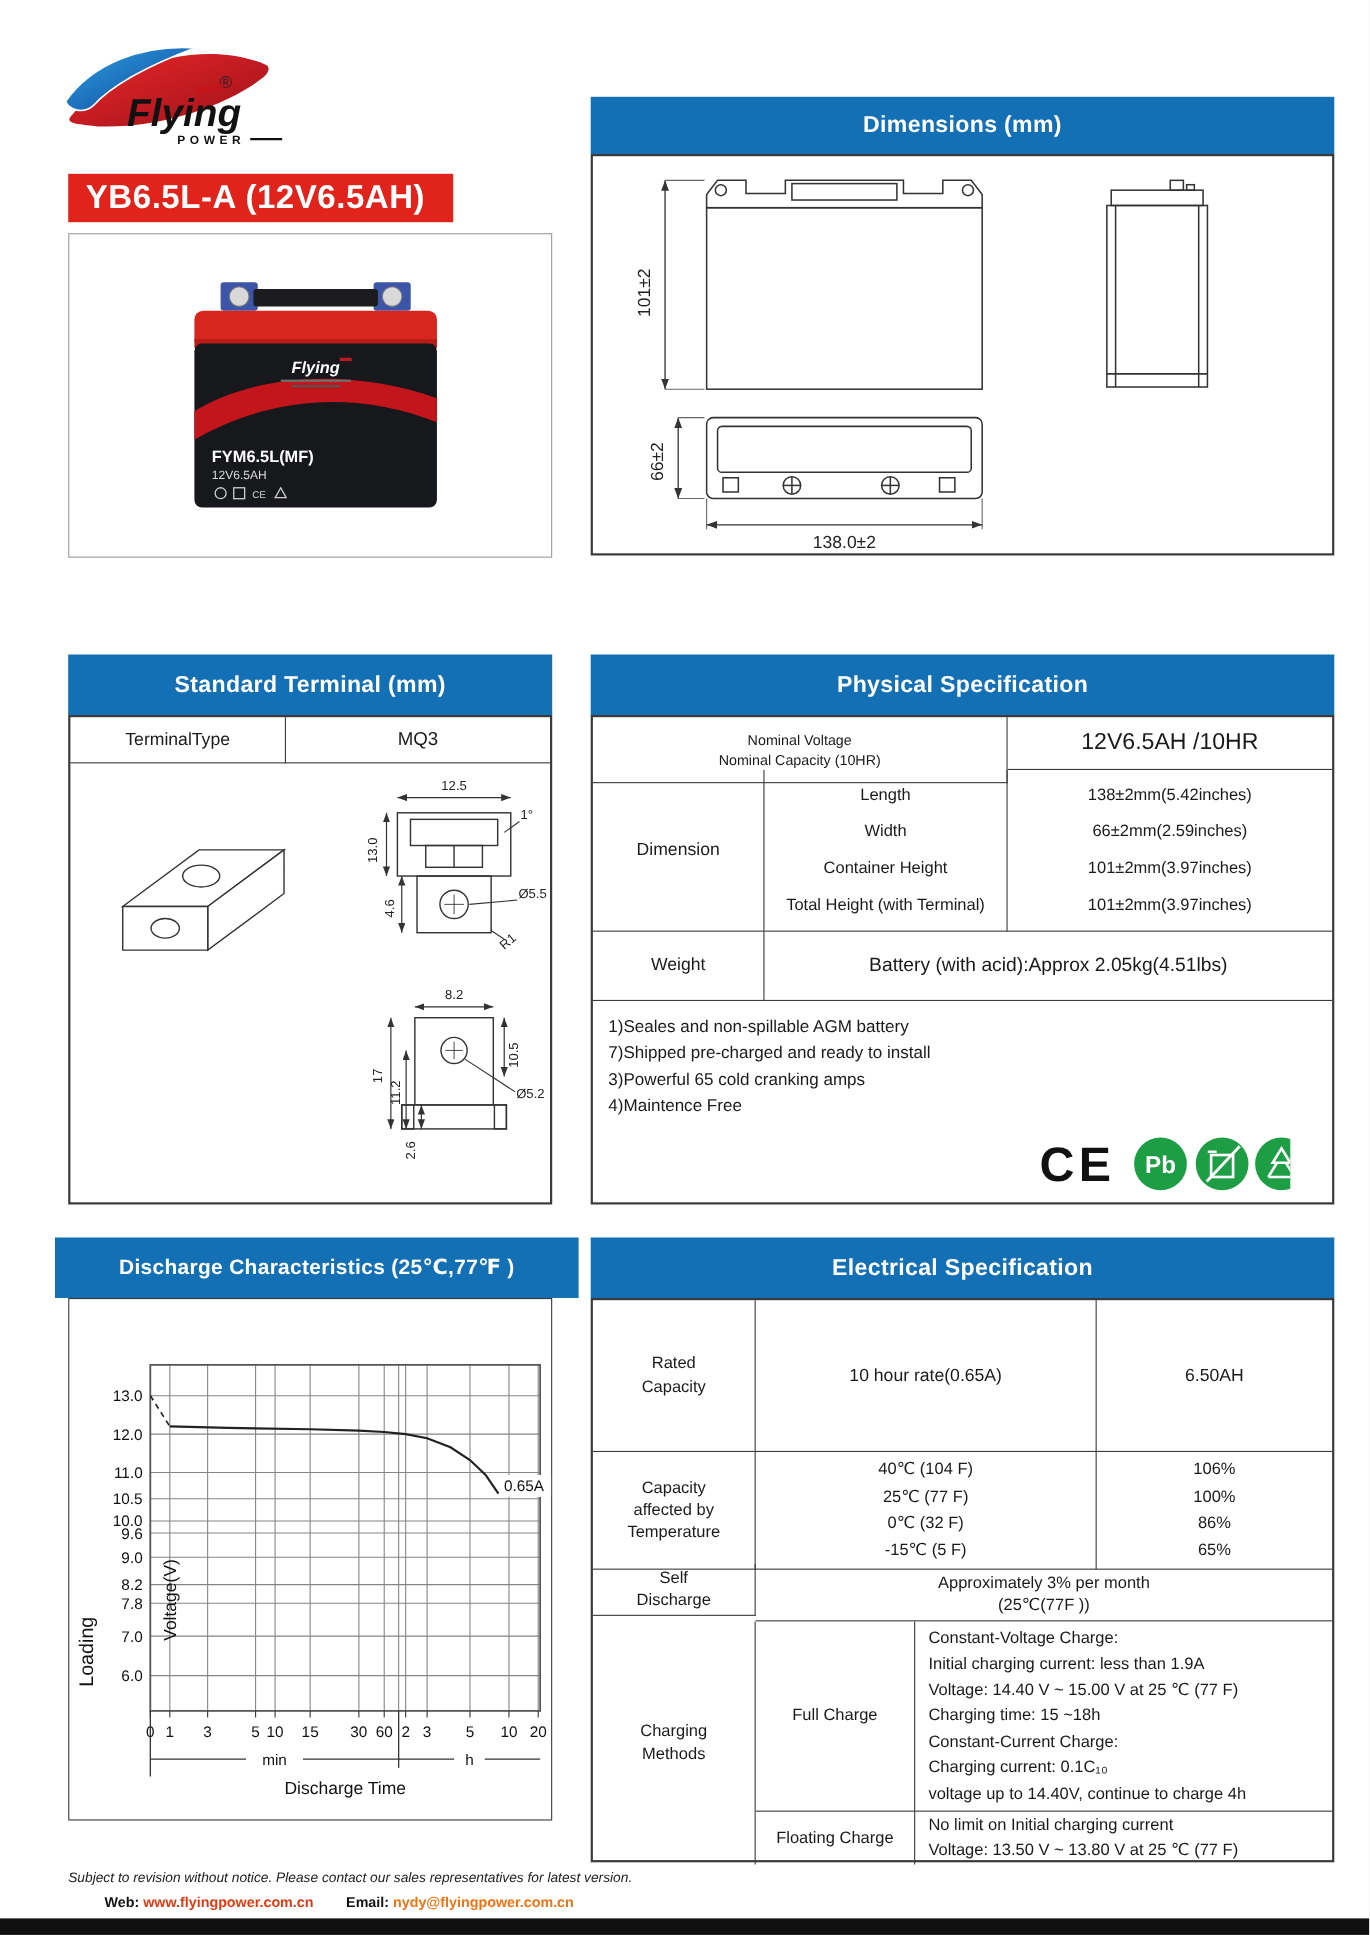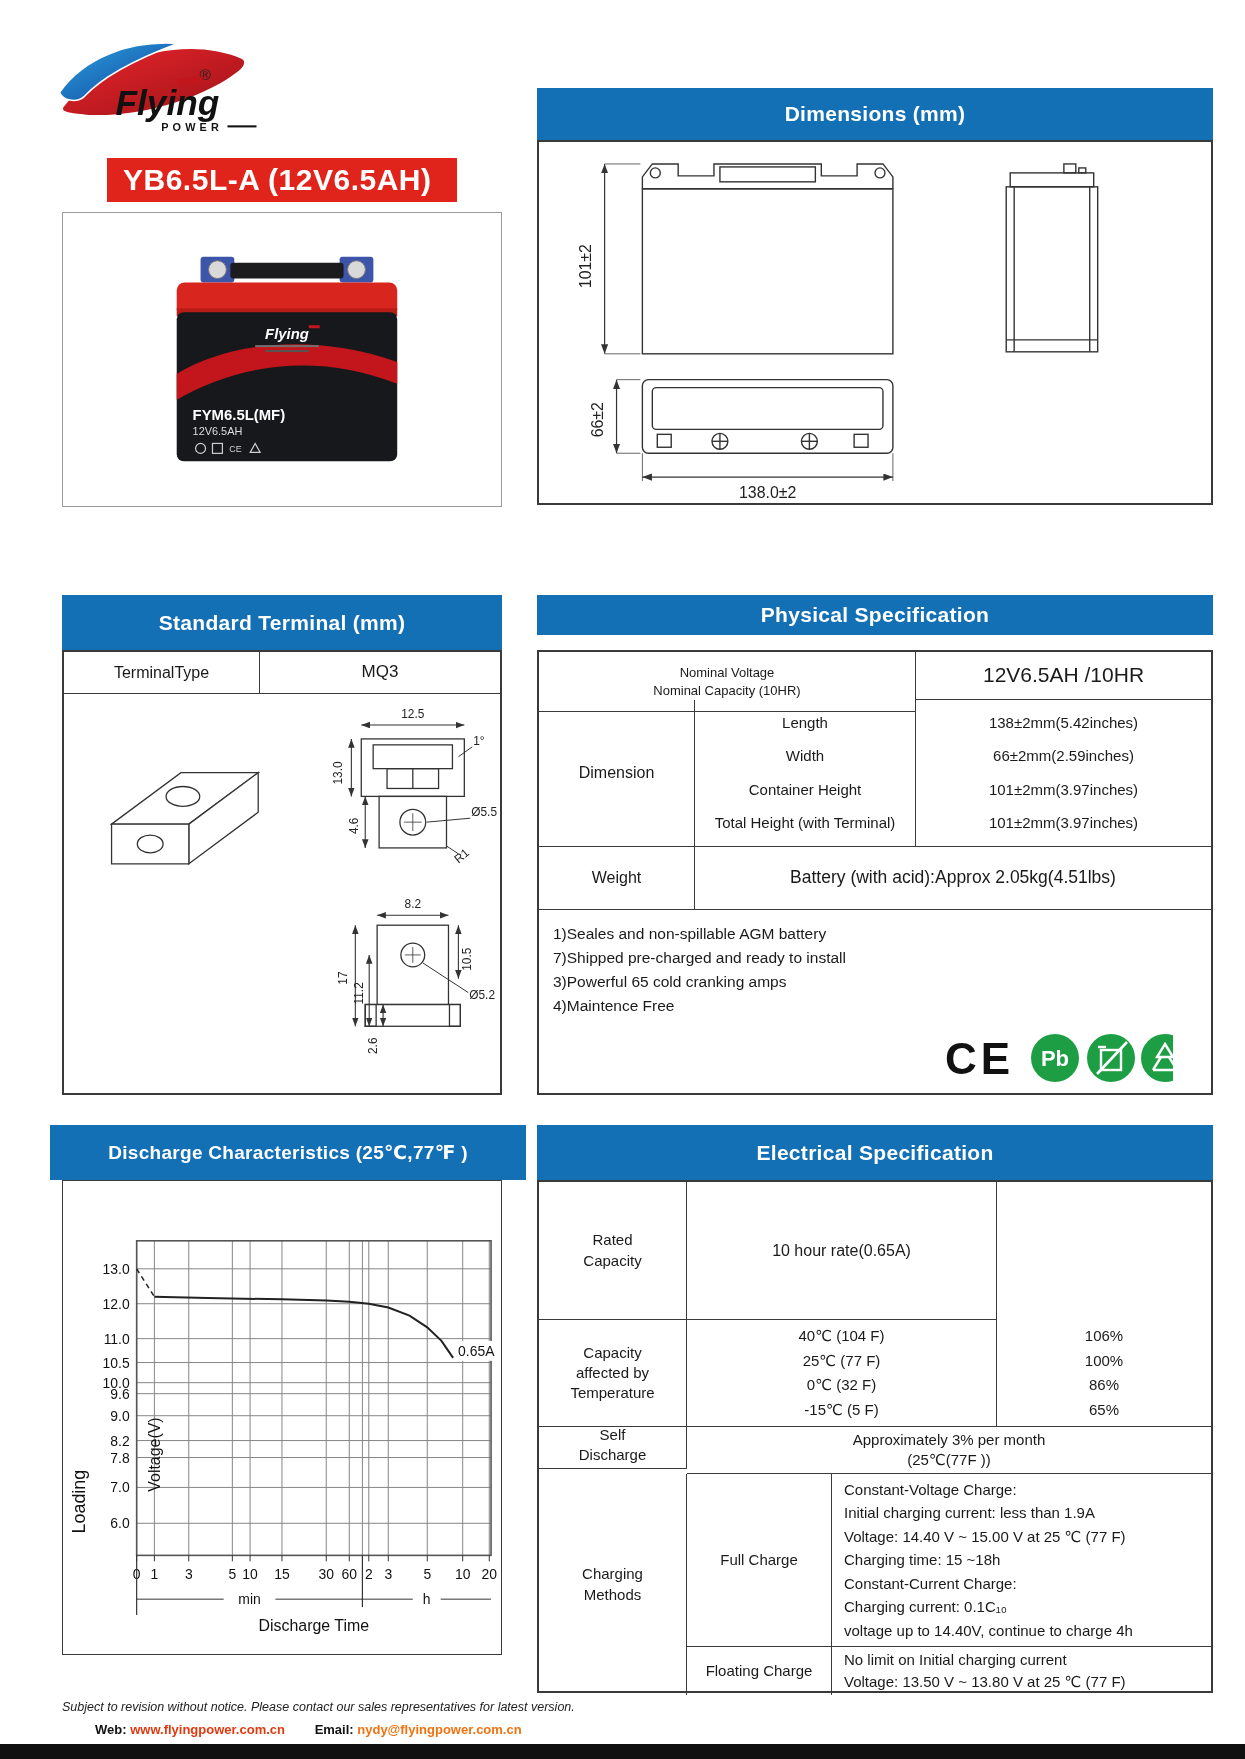--- a/index.html
+++ b/index.html
@@ -13,21 +13,21 @@
   .page{position:relative;width:1245px;height:1759px;background:#ffffff;margin:0 auto;overflow:hidden;}
   .abs{position:absolute;}
   .panel-header{position:absolute;background:var(--blue);color:#fff;font-weight:bold;
     display:flex;align-items:center;justify-content:center;font-size:21px;letter-spacing:.3px;}
   .box{position:absolute;border:2px solid var(--bd);background:#fff;}
   .cell{position:absolute;display:flex;align-items:center;justify-content:center;text-align:center;font-size:15px;line-height:1.35;}
   .bR{border-right:1.5px solid var(--bd);}
   .bB{border-bottom:1.5px solid var(--bd);}
   .col{flex-direction:column;}
   .banner{position:absolute;background:var(--red);color:#fff;font-weight:bold;font-size:30px;
-    display:flex;align-items:center;padding-left:16px;letter-spacing:.5px;margin-left:45px;}
+    display:flex;align-items:center;padding-left:16px;letter-spacing:.5px;}
   .features{position:absolute;font-size:15.5px;line-height:24px;padding:12px 14px;text-align:left;}
   .lines-left{align-items:flex-start;text-align:left;padding-left:12px;}
   .smallcap{font-size:13px;}
   svg text{font-family:"Liberation Sans","DejaVu Sans",sans-serif;}
   .footer-note{position:absolute;font-style:italic;font-size:12.5px;color:#222;}
   .footer-contact{position:absolute;font-size:13px;font-weight:bold;color:#111;margin-left:33px;}
   .footer-contact .lnk{color:#e03a10;margin-right:26px;}
   .footer-contact .lnk2{color:#f07312;}
   .bottombar{position:absolute;background:#101010;}
 </style>
@@ -192,21 +192,21 @@
       <text x="409" y="306" font-size="12" fill="#222">Ø5.2</text>
       <line x1="294" y1="232" x2="294" y2="334" stroke="#333" stroke-width="1.1" marker-start="url(#arr)" marker-end="url(#arr)"></line>
       <text x="0" y="0" transform="translate(286,292) rotate(-90)" font-size="12" fill="#222">17</text>
       <line x1="308" y1="262" x2="308" y2="334" stroke="#333" stroke-width="1.1" marker-start="url(#arr)" marker-end="url(#arr)"></line>
       <text x="0" y="0" transform="translate(302,312) rotate(-90)" font-size="12" fill="#222">11.2</text>
       <line x1="322" y1="312" x2="322" y2="334" stroke="#333" stroke-width="1.1" marker-start="url(#arr)" marker-end="url(#arr)"></line>
       <text x="0" y="0" transform="translate(316,362) rotate(-90)" font-size="12" fill="#222">2.6</text>
     </svg>
   </div>
 
-  <div class="panel-header" style="left:537px;top:595px;width:676px;height:40px">Physical Specification</div>
+  <div class="panel-header" style="left:537px;top:595px;width:676px;height:55px">Physical Specification</div>
   <div class="box" style="left:537px;top:650px;width:676px;height:445px">
     <div class="cell col bR bB smallcap" style="left:0;top:0;width:377px;height:60px">
       <div>Nominal Voltage</div>
       <div>Nominal Capacity (10HR)</div>
     </div>
     <div class="cell bB" style="left:377px;top:0;width:295px;height:48px;font-size:21px">12V6.5AH /10HR</div>
 
     <div class="cell bR bB" style="left:0;top:48px;width:156px;height:147px;font-size:16px">Dimension</div>
     <div class="cell col bR bB" style="left:156px;top:48px;width:221px;height:147px;justify-content:space-around;padding:6px 0">
       <div>Length</div>
@@ -332,20 +332,21 @@
       </svg>
   </div>
 
   <div class="panel-header" style="left:537px;top:1125px;width:676px;height:55px">Electrical Specification</div>
   <div class="box" style="left:537px;top:1180px;width:676px;height:513px">
     <div class="cell col bR bB" style="left:0;top:0;width:148px;height:138px">
       <div>Rated</div>
       <div>Capacity</div>
     </div>
     <div class="cell bR bB" style="left:148px;top:0;width:310px;height:138px;font-size:16px">10 hour rate(0.65A)</div>
+    <div class="cell bB" style="left:458px;top:0;width:214px;height:138px;font-size:16px">6.50AH</div>
 
     <div class="cell col bR bB" style="left:0;top:138px;width:148px;height:107px">
       <div>Capacity</div>
       <div>affected  by</div>
       <div>Temperature</div>
     </div>
     <div class="cell col bR bB" style="left:148px;top:138px;width:310px;height:107px;justify-content:space-around;padding:4px 0">
       <div>40℃   (104 F)</div>
       <div>25℃   (77 F)</div>
       <div>0℃   (32 F)</div>

